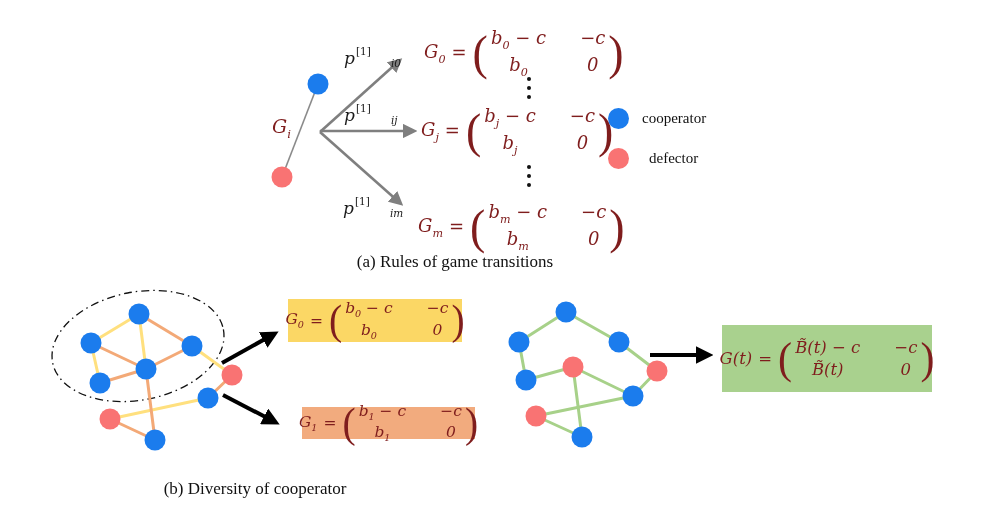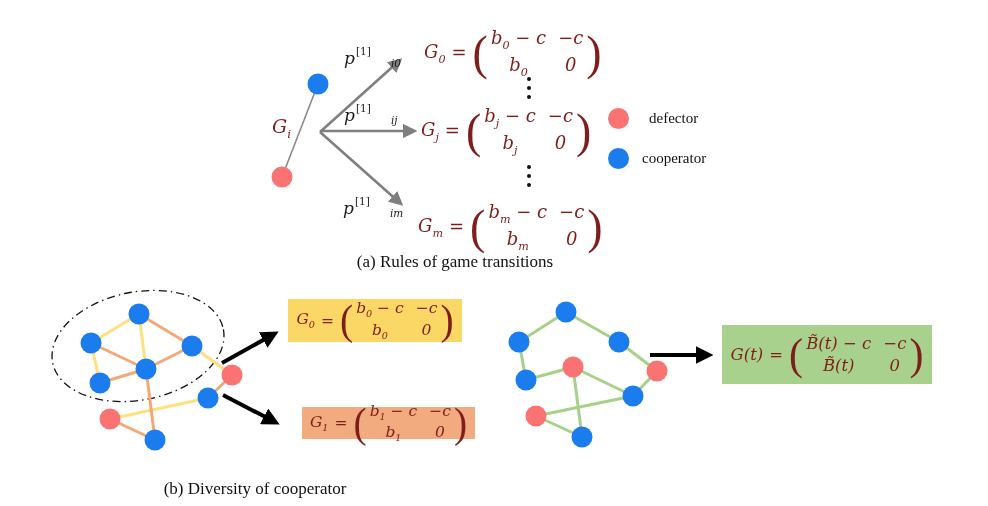--- a/index.html
+++ b/index.html
@@ -27,21 +27,21 @@
   .mexpr.abs { position:absolute; }
   .size-a { font-size:18px; }
   .size-b { font-size:15.5px; }
   .size-c { font-size:16.5px; }
   .mname sub, .mcell sub { font-size:0.62em; font-style:italic; }
   .eq { font-style:normal; margin:0 6px; }
   .paren {
     font-family:"Liberation Serif", serif; font-style:normal; font-weight:400;
     font-size:2.55em; line-height:0.92; transform:scaleY(1.06);
   }
-  .mgrid { display:grid; grid-template-columns:auto auto; column-gap:12px; padding:0 3px; }
+  .mgrid { display:grid; grid-template-columns:auto auto; column-gap:34px; padding:0 3px; }
   .mcell { text-align:center; line-height:1.28; }
 
   .plabel {
     position:absolute; display:flex; align-items:center;
     font-family:"DejaVu Serif", serif; font-size:17px; color:#1a1a1a;
   }
   .pstack { display:inline-flex; flex-direction:column; font-size:10.5px; line-height:1.1; margin-left:1px; }
   .psup { font-style:normal; }
   .psub { font-style:italic;margin-left:35px; }
 
@@ -211,27 +211,27 @@
     <span class="mgrid">
       <span class="mcell"><i>b</i><sub>m</sub><i> − c</i></span>
       <span class="mcell"><i>−c</i></span>
       <span class="mcell"><i>b</i><sub>m</sub></span>
       <span class="mcell"><i>0</i></span>
     </span>
     <span class="paren">)</span>
   </div>
 
   <div class="legend">
+    <div class="legend-row cooperator">
+      <span class="legend-dot blue"></span>
+      <span class="legend-label">cooperator</span>
+    </div>
     <div class="legend-row defector">
       <span class="legend-dot red"></span>
       <span class="legend-label">defector</span>
-    </div>
-    <div class="legend-row cooperator">
-      <span class="legend-dot blue"></span>
-      <span class="legend-label">cooperator</span>
     </div>
   </div>
 
   <div class="caption" style="left:305px;top:252px;width:300px;">(a) Rules of game transitions</div>
 
   <div class="hlbox box-yellow" style="left:288px;top:299px;width:174px;height:43px;">
     <span class="mexpr size-b">
       <span class="mname"><i>G</i><sub>0</sub></span>
       <span class="eq">=</span>
       <span class="paren">(</span>
@@ -255,21 +255,21 @@
         <span class="mcell"><i>−c</i></span>
         <span class="mcell"><i>b</i><sub>1</sub></span>
         <span class="mcell"><i>0</i></span>
       </span>
       <span class="paren">)</span>
     </span>
   </div>
 
   <div class="caption" style="left:105px;top:479px;width:300px;">(b) Diversity of cooperator</div>
 
-  <div class="hlbox box-green" style="left:722px;top:325px;width:210px;height:59px;">
+  <div class="hlbox box-green" style="left:722px;top:325px;width:210px;height:67px;">
     <span class="mexpr size-c">
       <span class="mname"><i>G(t)</i></span>
       <span class="eq">=</span>
       <span class="paren">(</span>
       <span class="mgrid">
         <span class="mcell"><i>B̃(t) − c</i></span>
         <span class="mcell"><i>−c</i></span>
         <span class="mcell"><i>B̃(t)</i></span>
         <span class="mcell"><i>0</i></span>
       </span>

